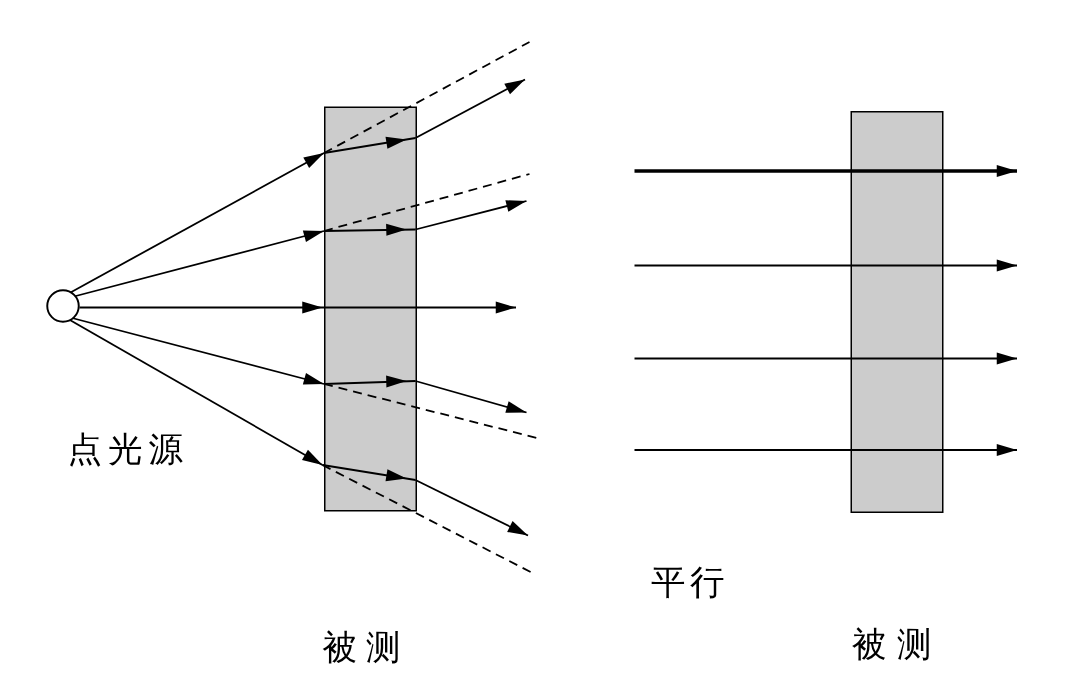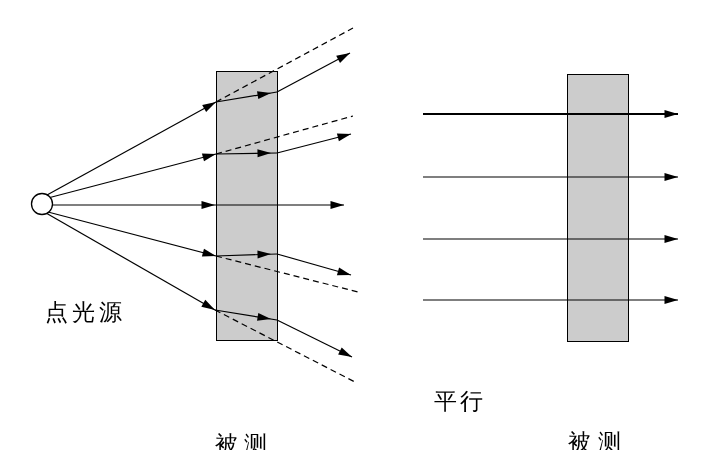--- a/index.html
+++ b/index.html
@@ -1,21 +1,21 @@
 <!DOCTYPE html>
 <html><head>
 <meta charset="utf-8">
 <style>
   html,body{margin:0;padding:0;background:#ffffff;}
   .canvas{
     position:relative;width:726px;height:450px;background:#ffffff;overflow:hidden;
     font-family:"DejaVu Serif","Liberation Serif",serif;
   }
   .canvas svg{position:absolute;left:0;top:0;}
-  .label{position:absolute;color:#000;font-size:23px;line-height:29px;white-space:pre;margin-top:12px;}
+  .label{position:absolute;color:#000;font-size:23px;line-height:29px;white-space:pre;}
   #label-point-source{left:45px;top:286px;letter-spacing:4px;}
   #label-left-material{left:215px;top:360px;letter-spacing:6px;}
   #label-parallel-source{left:434px;top:309px;letter-spacing:3px;line-height:32px;}
   #label-right-material{left:568px;top:358px;letter-spacing:7px;}
 </style>
 </head>
 <body>
 
 <div class="canvas">
   <svg id="diagram-svg" width="726" height="450" viewBox="0 0 726 450">

